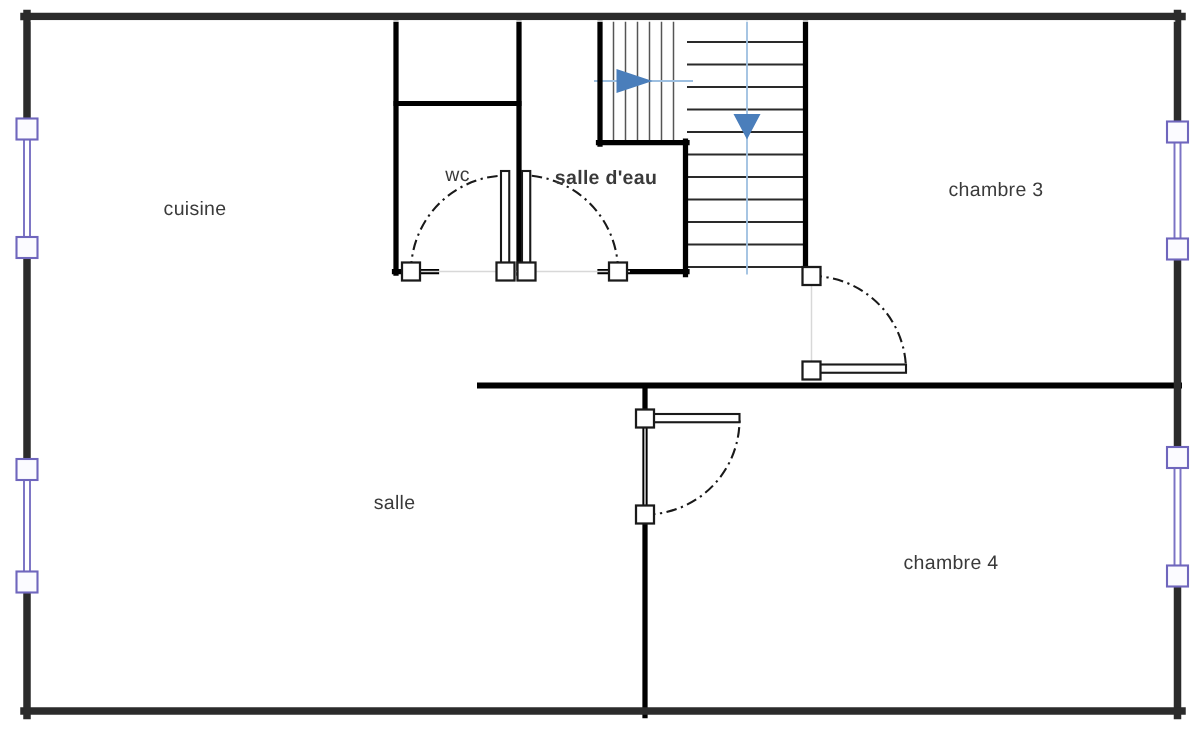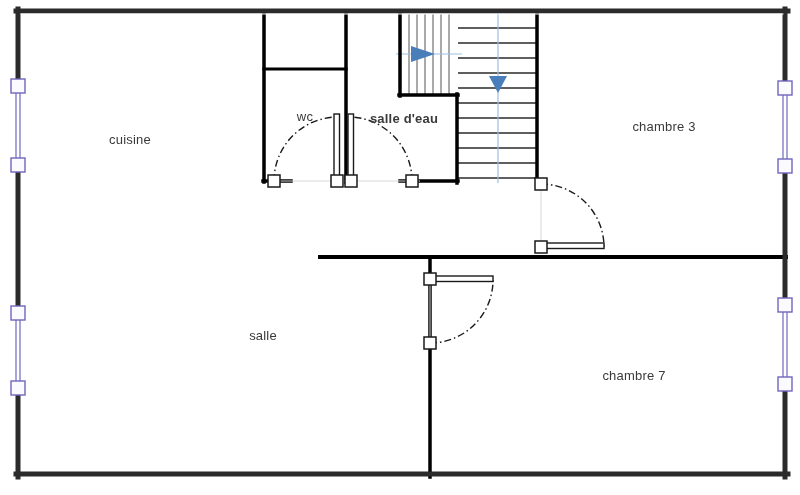--- a/index.html
+++ b/index.html
@@ -175,15 +175,15 @@
       </g>
 
     </g>
   </svg>
 
   <div class="room-label" style="left:130px; top:114px;margin-top:25px;">cuisine</div>
   <div class="room-label" style="left:305px; top:116px;">wc</div>
   <div class="room-label" style="left:404px; top:118px;font-weight:bold;">salle d'eau</div>
   <div class="room-label" style="left:664px; top:126px;">chambre 3</div>
   <div class="room-label" style="left:263px; top:335px;">salle</div>
-  <div class="room-label" style="left:634px; top:375px;">chambre 7</div>
+  <div class="room-label" style="left:634px; top:375px;">chambre 4</div>
 
 </div>
 
 </body></html>

